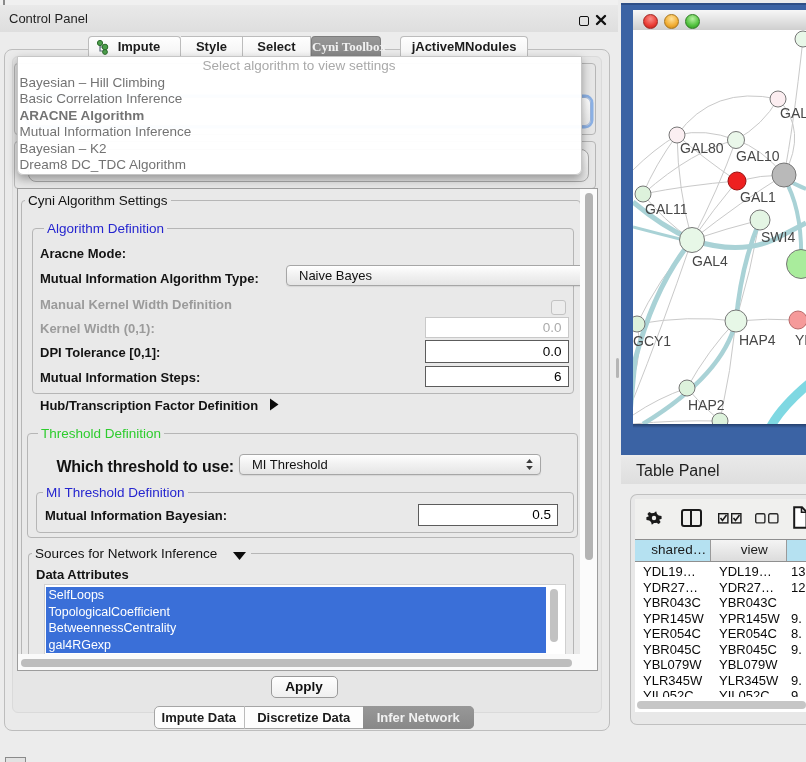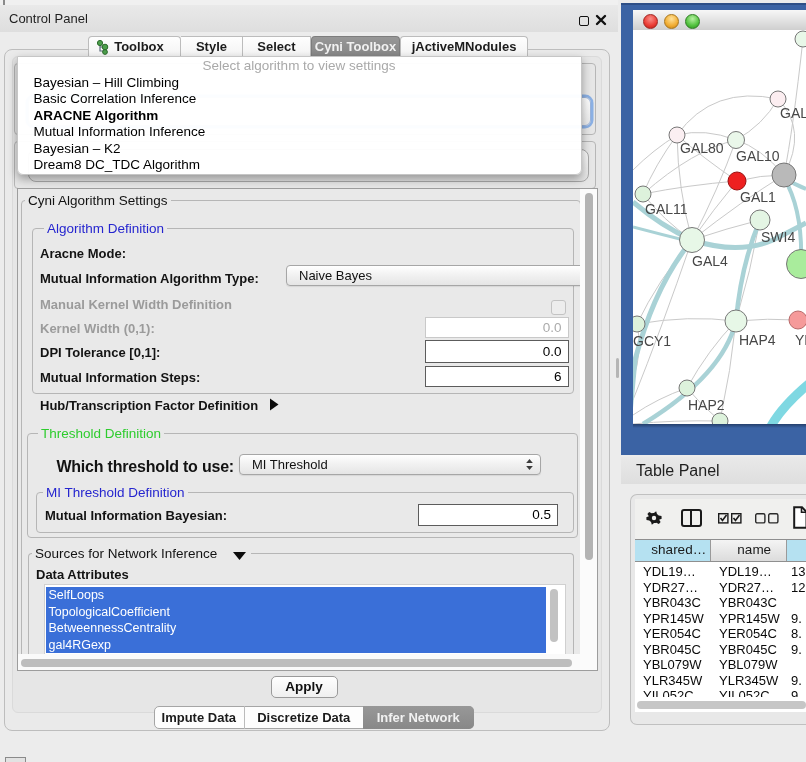--- a/index.html
+++ b/index.html
@@ -12,21 +12,21 @@
   background:linear-gradient(#ffffff,#f2f2f2 45%,#e5e5e5);box-shadow:0 1px 1px rgba(0,0,0,.08);
   font-size:13px;color:#111;line-height:19px;padding-left:12px;}
 .car{position:absolute;right:6px;top:3px;}
 .fld{position:absolute;background:#fff;border:1px solid #5c5c5c;font-size:13.5px;color:#000;
   text-align:right;padding-right:6px;box-sizing:border-box;}
 .gbox{position:absolute;border:1px solid #b6b6b6;border-radius:4px;}
 .glab{position:absolute;font-size:13.5px;font-weight:normal;background:#e9e9e9;padding:0 3px;white-space:nowrap;}
 .tab{position:absolute;top:36px;height:21px;background:linear-gradient(#fefefe,#f3f3f3);
   border:1px solid #bcbcbc;border-bottom:none;border-radius:4px 4px 0 0;box-sizing:border-box;
   font-size:13px;font-weight:bold;color:#1c1c1c;text-align:center;line-height:20px;white-space:nowrap;}
-.pitem{height:16.6px;font-size:13.5px;color:#000000;line-height:16.6px;padding-left:16px;white-space:nowrap;}
+.pitem{height:16.6px;font-size:13.5px;color:#737373;line-height:16.6px;padding-left:2px;white-space:nowrap;}
 .trow{height:15.5px;line-height:15.5px;font-size:13px;color:#0a0a0a;position:absolute;white-space:nowrap;}
 </style>
 </head>
 <body>
 <div id="app">
 
   <div class="abs" style="left:0;top:0;width:618px;height:5px;background:#f0f0f0;"></div>
   <div class="abs" style="left:3px;top:0;width:2px;height:5px;background:#8a8a8a;"></div>
   <div class="abs" style="left:0;top:5px;width:618px;height:27px;background:linear-gradient(#e9e9e9,#dedede);font-size:13px;color:#1f1f1f;line-height:27px;padding-left:9px;box-sizing:border-box;">Control Panel</div>
   <div class="abs" style="left:579px;top:15.5px;width:8px;height:8px;border:1.6px solid #111;border-radius:2px;"></div>
@@ -37,24 +37,24 @@
   <div class="abs" style="left:4px;top:49px;width:606px;height:682px;background:#eaeaea;border:1px solid #bdbdbd;border-radius:8px;box-sizing:border-box;"></div>
   <div class="abs" style="left:12px;top:56px;width:590px;height:657px;background:#e6e6e6;border:1px solid #dadada;border-radius:6px;box-sizing:border-box;"></div>
 
   <div class="tab" style="left:88px;width:93px;">
     <svg class="abs" style="left:8px;top:3px;" width="13" height="15" viewBox="0 0 13 15">
       <path d="M3 4 L3 11 L6 11 M3 7 L6 7" stroke="#5a6a7a" stroke-width="1.2" fill="none"></path>
       <circle cx="3" cy="3" r="2.6" fill="#4da04d" stroke="#2c6b2c"></circle>
       <circle cx="8" cy="7" r="2.8" fill="#4da04d" stroke="#2c6b2c"></circle>
       <circle cx="8" cy="12" r="2.4" fill="#4da04d" stroke="#2c6b2c"></circle>
     </svg>
-    <span style="padding-left:9px;">Toolbox</span></div>
+    <span style="padding-left:9px;">Impute</span></div>
   <div class="tab" style="left:181px;width:62px;border-left:none;border-radius:0;">Style</div>
   <div class="tab" style="left:243px;width:68px;border-left:none;border-radius:0;">Select</div>
-  <div class="tab" style="left:311px;width:89px;background:linear-gradient(#979797,#868686);border-color:#7d7d7d;color:#f1f1f1;">Cyni Toolbox</div>
+  <div class="tab" style="left:311px;width:70px;background:linear-gradient(#979797,#868686);border-color:#7d7d7d;color:#f1f1f1;font-family:Liberation Serif, serif;">Cyni Toolbox</div>
   <div class="tab" style="left:400px;width:128px;">jActiveMNodules</div>
 
   <div class="gbox" style="left:14px;top:63px;width:580px;height:70px;"></div>
   <div class="abs" style="left:28px;top:97px;width:561px;height:27px;border:1px solid #9ab4dc;border-radius:5px;background:linear-gradient(#fdfdfd,#e9e9e9);box-shadow:0 0 0 2.5px rgba(116,163,228,.8);border-radius:6px;"></div>
   <div class="gbox" style="left:14px;top:141px;width:580px;height:46px;"></div>
   <div class="abs" style="left:28px;top:149px;width:559px;height:31px;border:1px solid #a8a8a8;border-radius:8px;background:linear-gradient(#fafafa,#e2e2e2);"></div>
 
   <div class="abs" style="left:17px;top:188px;width:581px;height:483px;border:1px solid #9d9d9d;background:#e9e9e9;box-sizing:border-box;overflow:hidden;">
   </div>
 
@@ -250,21 +250,21 @@
     <rect x="0.7" y="0.7" width="9.2" height="9.2" rx="1.5" fill="none" stroke="#2a2a2a" stroke-width="1.4"></rect>
     <rect x="13.7" y="0.7" width="9.2" height="9.2" rx="1.5" fill="none" stroke="#2a2a2a" stroke-width="1.4"></rect>
   </svg>
   <svg class="abs" style="left:793px;top:506px;" width="14" height="23" viewBox="0 0 14 23">
     <path d="M1.2 1.2 L9 1.2 L13.5 6 L13.5 21.8 L1.2 21.8 Z" fill="#fff" stroke="#1a1a1a" stroke-width="2"></path>
     <path d="M8.5 1.2 L8.5 6.3 L13.5 6.3" fill="none" stroke="#1a1a1a" stroke-width="1.6"></path>
   </svg>
 
   <div class="abs" style="left:635px;top:539px;width:171px;height:22.5px;border-top:1px solid #8f8f8f;border-bottom:1px solid #8f8f8f;box-sizing:border-box;">
     <div class="abs" style="left:0;top:0;width:74.5px;height:20.5px;background:#b5e1f1;border-right:1px solid #9a9a9a;text-align:center;text-indent:13px;font-size:13.5px;color:#1a1a1a;line-height:20.5px;">shared…</div>
-    <div class="abs" style="left:75.5px;top:0;width:75.5px;height:20.5px;background:linear-gradient(#f4f4f4,#dcdcdc);border-right:1px solid #9a9a9a;text-align:center;text-indent:12px;font-size:13.5px;color:#1a1a1a;line-height:20.5px;">name</div>
+    <div class="abs" style="left:75.5px;top:0;width:75.5px;height:20.5px;background:linear-gradient(#f4f4f4,#dcdcdc);border-right:1px solid #9a9a9a;text-align:center;text-indent:12px;font-size:13.5px;color:#1a1a1a;line-height:20.5px;">view</div>
     <div class="abs" style="left:152px;top:0;width:19px;height:20.5px;background:#b5e1f1;"></div>
   </div>
 
   <div class="abs" style="left:635px;top:561.5px;width:171px;height:135.5px;background:#fff;overflow:hidden;">
     <div class="trow" style="left:8px;top:2.5px;">YDL19…</div>
       <div class="trow" style="left:84px;top:2.5px;">YDL19…</div>
       <div class="trow" style="left:156px;top:2.5px;">13</div>
     <div class="trow" style="left:8px;top:18px;">YDR27…</div>
       <div class="trow" style="left:84px;top:18px;">YDR27…</div>
       <div class="trow" style="left:156px;top:18px;">12</div>

